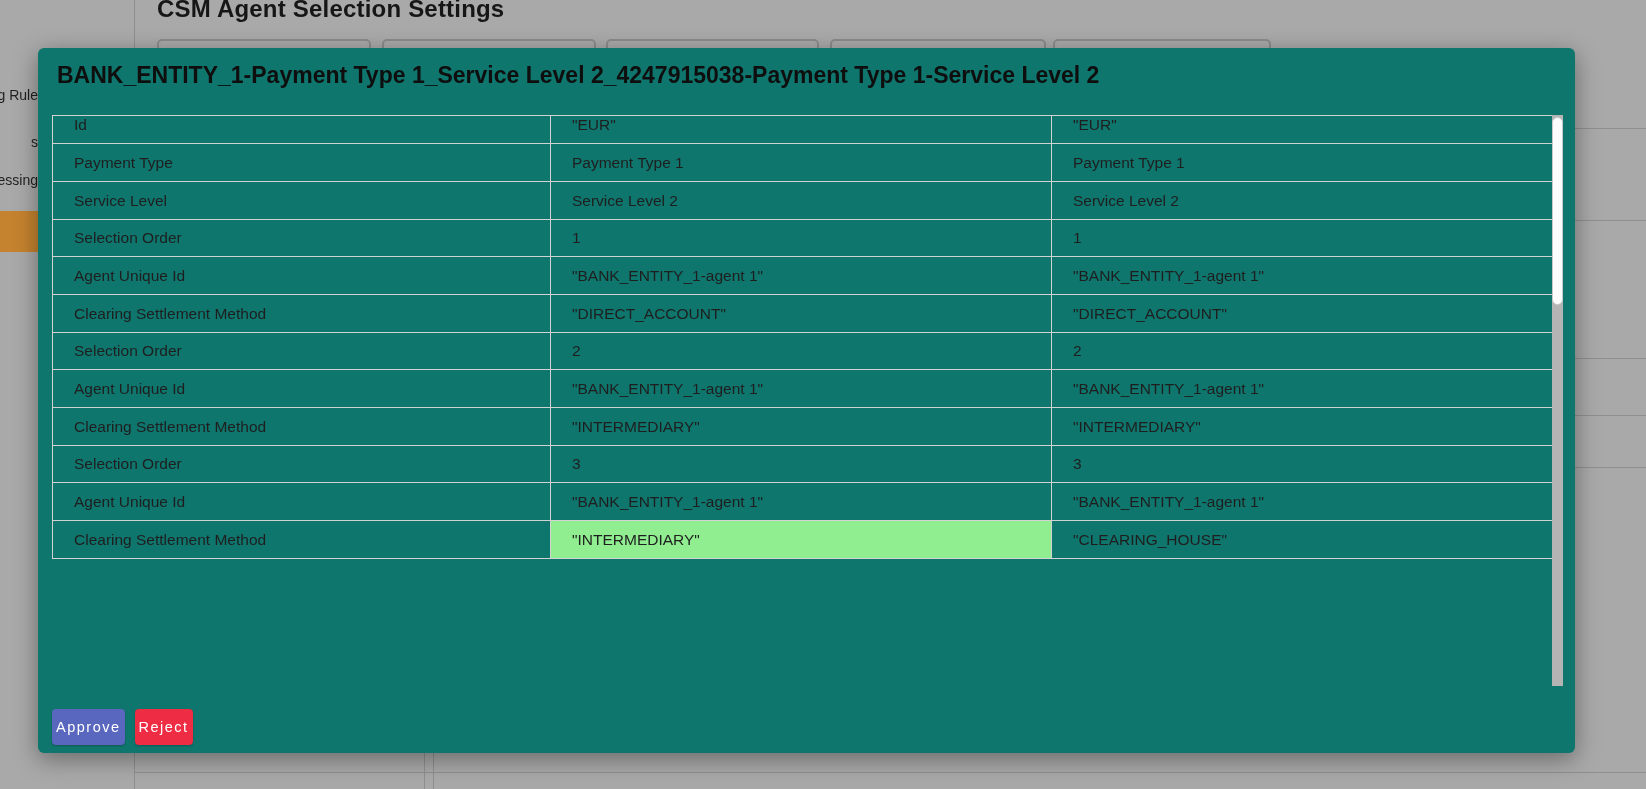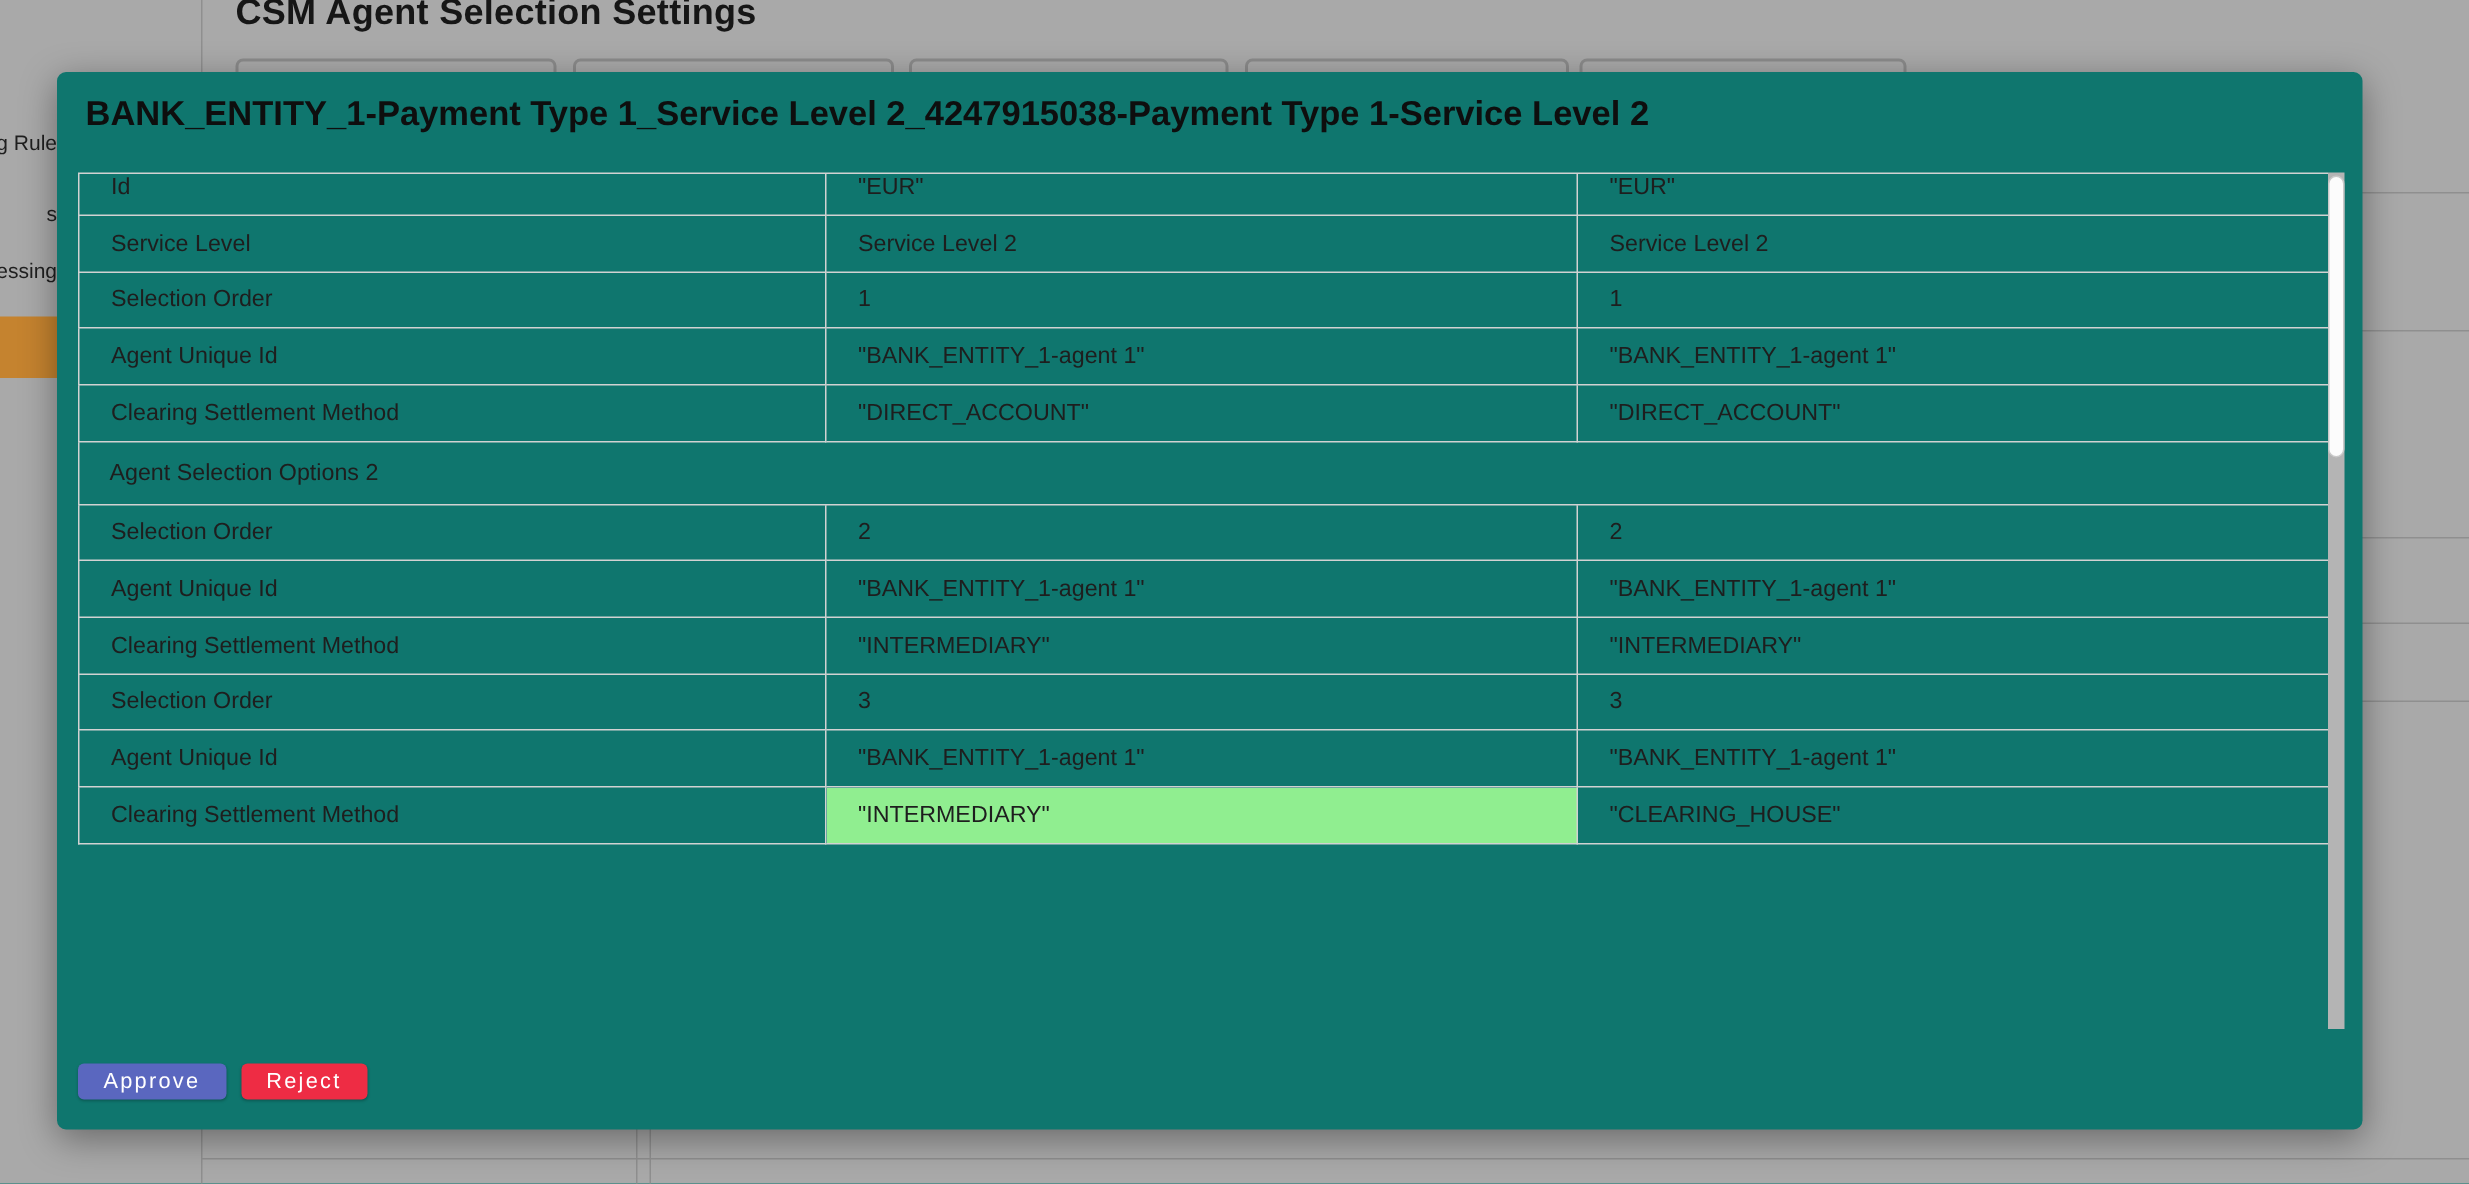--- a/index.html
+++ b/index.html
@@ -67,24 +67,24 @@
     background:#b4b4b4;
   }
   .vscroll-thumb{
     position:absolute;left:0px;top:2px;width:11px;height:188px;
     background:#fcfcfc;border:1px solid #c9c9c9;border-radius:6px;
     box-sizing:border-box;
   }
   
   .btn-row{position:absolute;left:14px;top:661px;display:flex;gap:10px;}
   .btn{
-    height:24px;border:none;border-radius:4px;color:#ffffff;
+    height:36px;border:none;border-radius:4px;color:#ffffff;
     font-family:"Liberation Sans", sans-serif;
     font-size:14.5px;letter-spacing:1.5px;
-    padding:0 17px;cursor:pointer;
+    padding:0 4px;cursor:pointer;
     box-shadow:0 1px 2px rgba(0,0,0,0.25);
   }
   .btn-approve{background:#5a67bf;}
   .btn-reject{background:#ee2c44;}
 </style>
 </head>
 <body>
 
 <div class="bg-layer">
   <div class="bg-heading">CSM Agent Selection Settings</div>
@@ -124,41 +124,43 @@
           <col style="width:501px">
           <col style="width:501px">
         </colgroup>
       <tbody id="diff-rows">
           <tr class="std">
             <td class="lbl indent">Id</td>
             <td>"EUR"</td>
             <td>"EUR"</td>
           </tr>
           <tr class="std">
+            <td class="lbl">Payment Type</td>
+            <td>Payment Type 1</td>
+            <td>Payment Type 1</td>
+          </tr>
+          <tr class="std">
             <td class="lbl">Service Level</td>
             <td>Service Level 2</td>
             <td>Service Level 2</td>
           </tr>
           <tr class="short">
             <td class="lbl indent">Selection Order</td>
             <td>1</td>
             <td>1</td>
           </tr>
           <tr class="std">
             <td class="lbl indent">Agent Unique Id</td>
             <td>"BANK_ENTITY_1-agent 1"</td>
             <td>"BANK_ENTITY_1-agent 1"</td>
           </tr>
           <tr class="std">
             <td class="lbl indent">Clearing Settlement Method</td>
             <td>"DIRECT_ACCOUNT"</td>
             <td>"DIRECT_ACCOUNT"</td>
-          </tr>
-          <tr class="section">
-            <td colspan="3">Agent Selection Options 2</td>
           </tr>
           <tr class="short">
             <td class="lbl indent">Selection Order</td>
             <td>2</td>
             <td>2</td>
           </tr>
           <tr class="std">
             <td class="lbl indent">Agent Unique Id</td>
             <td>"BANK_ENTITY_1-agent 1"</td>
             <td>"BANK_ENTITY_1-agent 1"</td>

